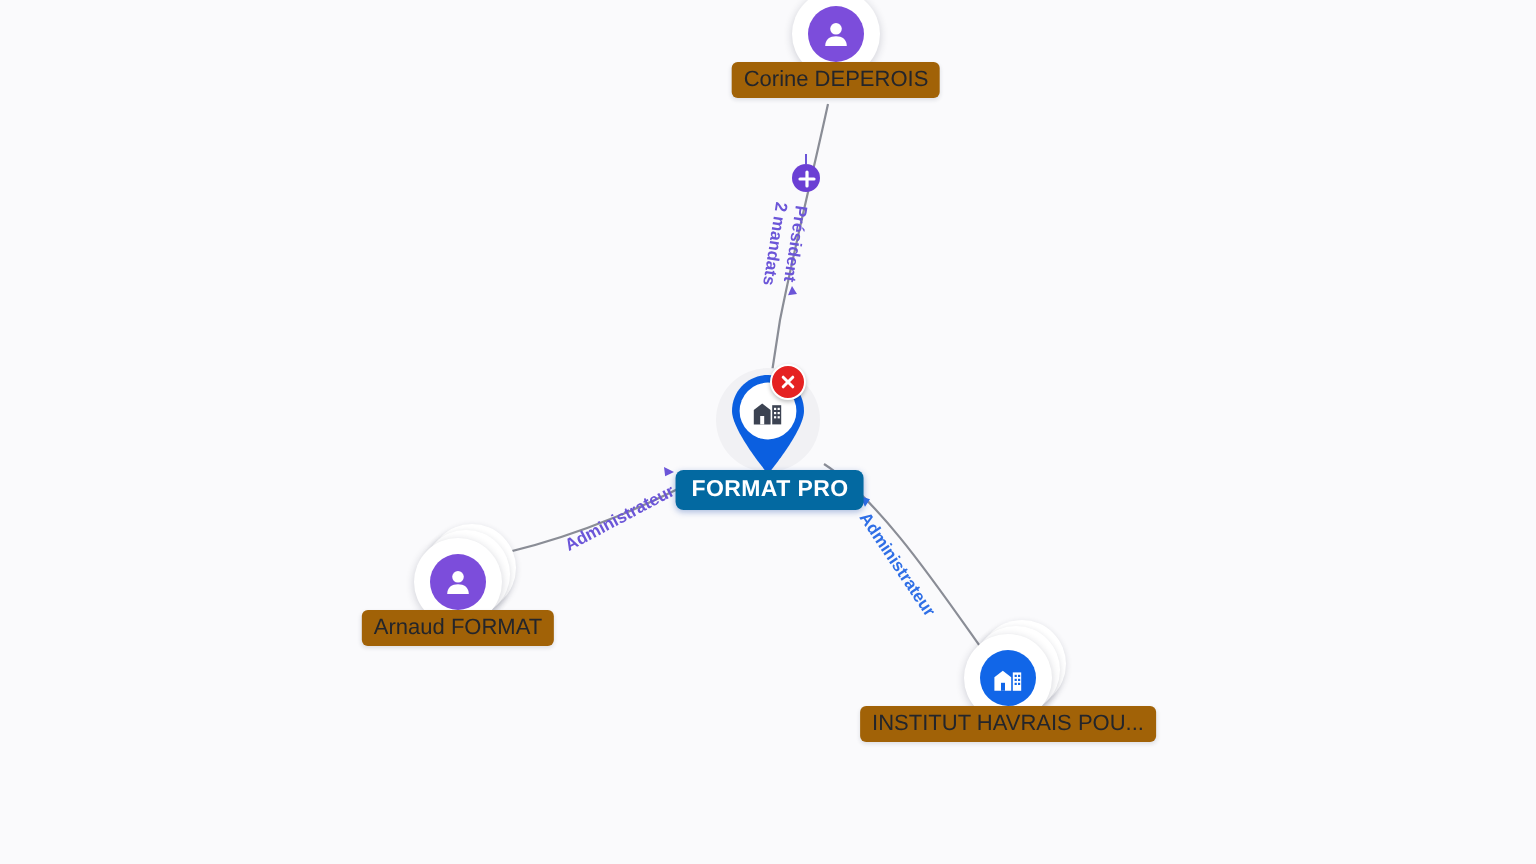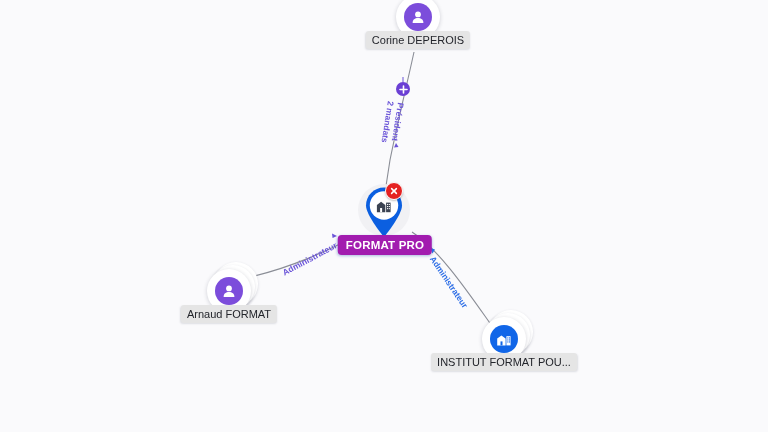--- a/index.html
+++ b/index.html
@@ -106,27 +106,27 @@
   .pin-badge svg { display: block; }
 
   
   .node-label {
     position: absolute;
     transform: translateX(-50%);
     white-space: nowrap;
     font-size: 11px;
     line-height: 14px;
     color: #23252b;
-    background: #e5e5e5;
+    background: #a16207;
     padding: 2px 6px;
     border-radius: 3px;
     box-shadow: 0 1px 2px rgba(30,35,60,0.13);
   }
   .node-label.primary {
-    background: #a21caf;
+    background: #0369a1;
     color: #ffffff;
     font-size: 11.5px;
     font-weight: bold;
     letter-spacing: 0.2px;
     padding: 3px 8px;
     border-radius: 4px;
     box-shadow: 0 1px 3px rgba(20,70,170,0.35);
   }
 
   
@@ -238,21 +238,21 @@
         <path d="M10.4 14.4 L10.4 5.2 L14.6 5.2 L14.6 14.4 Z" fill="#ffffff"></path>
         <rect x="11.3" y="6.4" width="1.1" height="1.1" fill="#1166e8"></rect>
         <rect x="13.0" y="6.4" width="1.1" height="1.1" fill="#1166e8"></rect>
         <rect x="11.3" y="8.4" width="1.1" height="1.1" fill="#1166e8"></rect>
         <rect x="13.0" y="8.4" width="1.1" height="1.1" fill="#1166e8"></rect>
         <rect x="11.3" y="10.4" width="1.1" height="1.1" fill="#1166e8"></rect>
         <rect x="13.0" y="10.4" width="1.1" height="1.1" fill="#1166e8"></rect>
         <rect x="4.5" y="10.4" width="2.0" height="4.0" fill="#1166e8"></rect>
       </svg>
     </div>
-    <div class="node-label" style="left:0px; top:14px;">INSTITUT FORMAT POU...</div>
+    <div class="node-label" style="left:0px; top:14px;">INSTITUT HAVRAIS POU...</div>
   </div>
 
   <div class="node" style="left:384px; top:212px;">
     <div class="pin-halo"></div>
     <div class="pin-wrap">
       <svg width="42" height="52" viewBox="0 0 42 52">
         <path d="M21 51 C21 51 3 29.5 3 19.5 C3 9.3 11.1 1.5 21 1.5 C30.9 1.5 39 9.3 39 19.5 C39 29.5 21 51 21 51 Z" fill="#0b5fe0"></path>
         <circle cx="21" cy="19.5" r="14.2" fill="#ffffff"></circle>
         <g transform="translate(13,12)">
           <path d="M0.9 14.2 L0.9 7.0 L5.1 3.8 L9.3 7.0 L9.3 14.2 Z" fill="#3c4352"></path>

